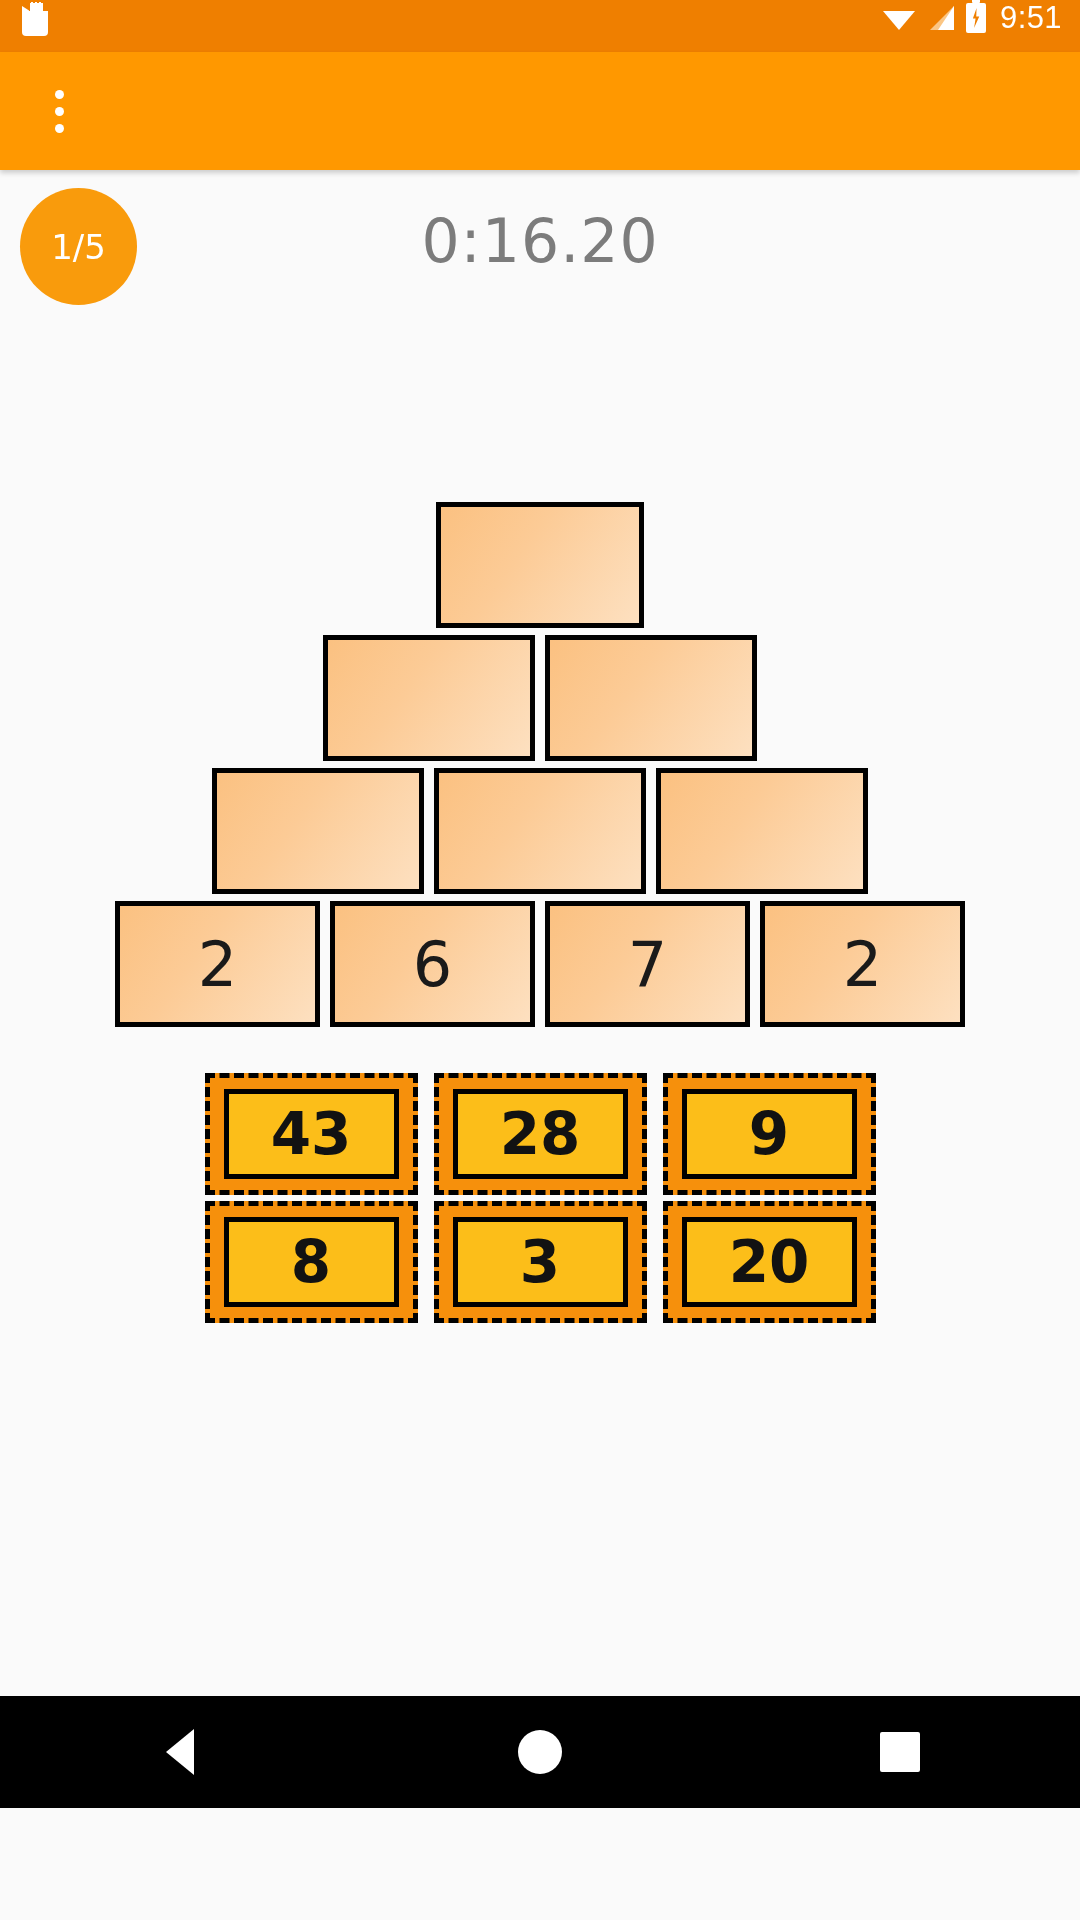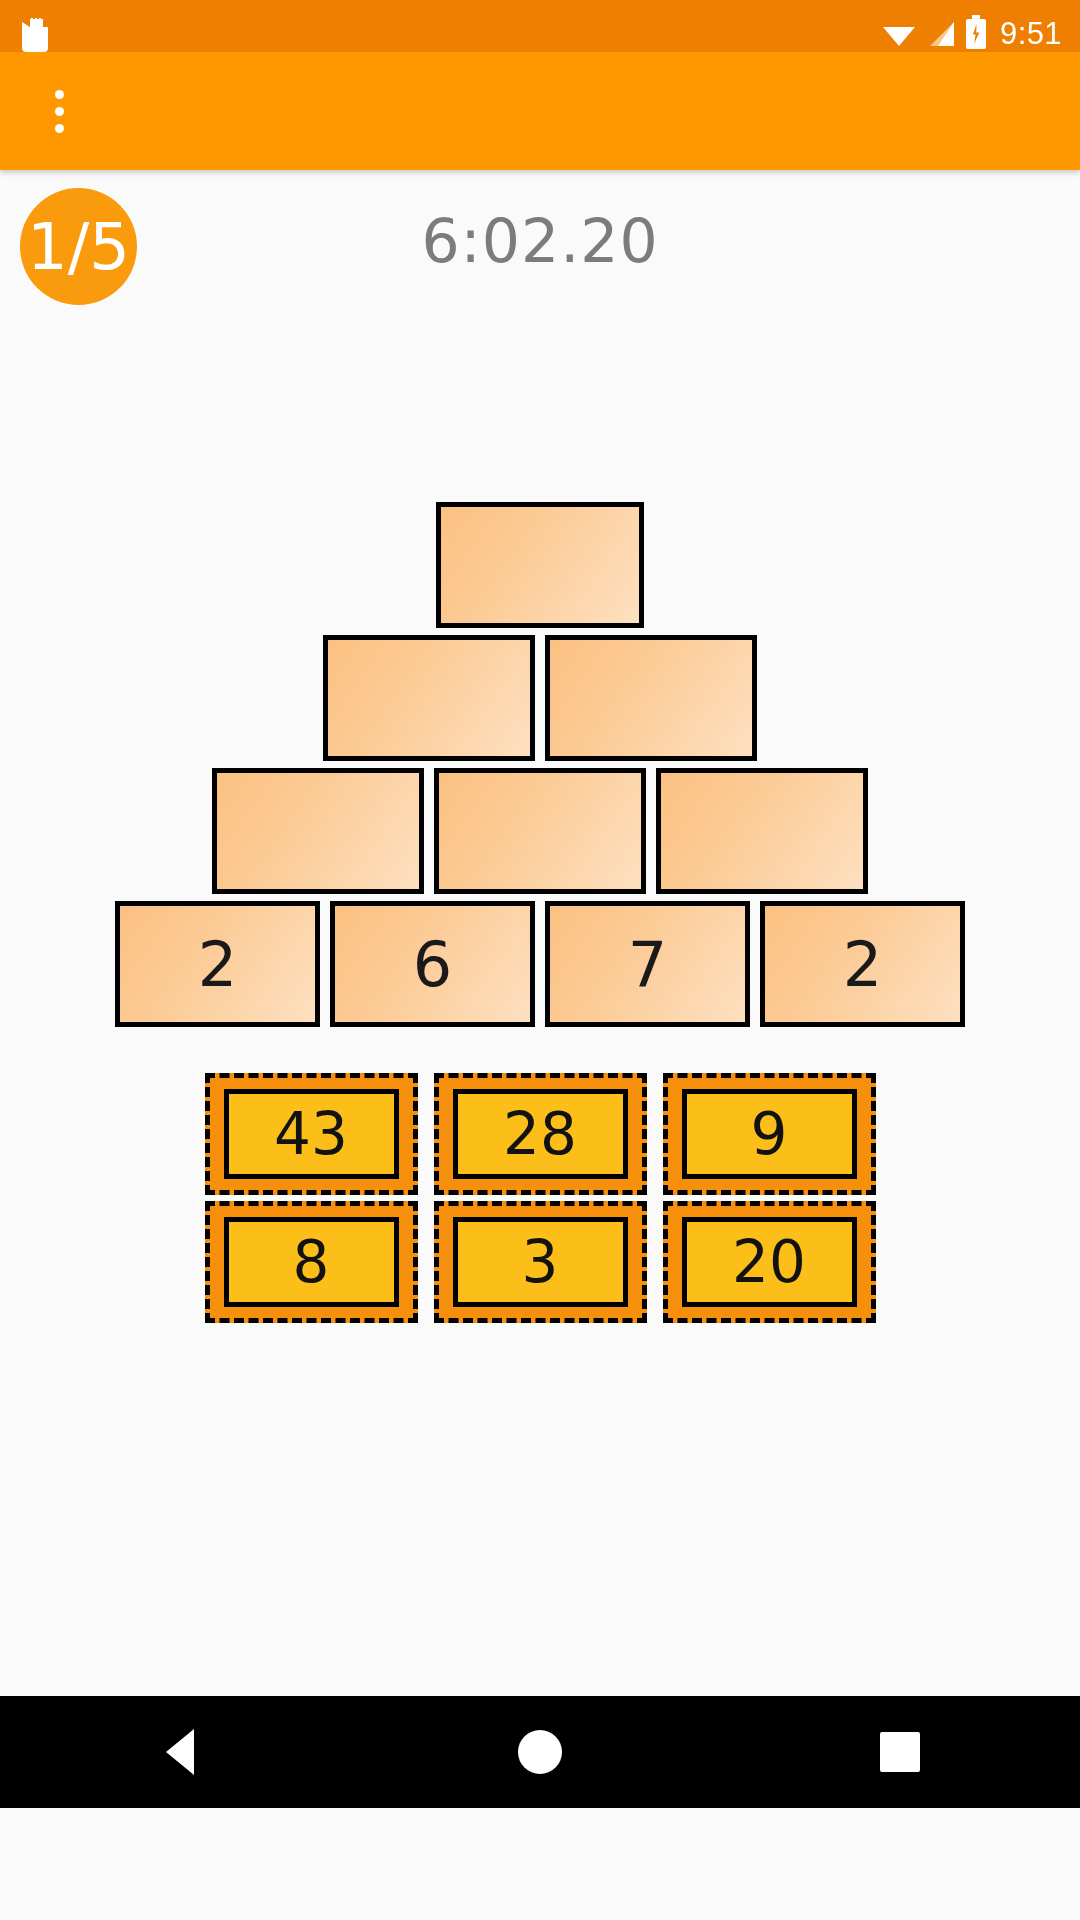--- a/index.html
+++ b/index.html
@@ -7,21 +7,21 @@
   body {
     font-family:"Liberation Sans", sans-serif;
     background:#FAFAFA;
     overflow:hidden;
     position:relative;
   }
 
   
   #status-bar {
     height:52px; background:#EF7F00;
-    display:flex; align-items:flex-end; justify-content:space-between;
+    display:flex; align-items:flex-start; justify-content:space-between;
     padding:0 18px 0 22px;
   }
   .sb-left { display:flex; align-items:center; }
   .sb-right { display:flex; align-items:center; gap:10px; }
   .sd-icon {
     width:26px; height:36px; background:#fff;
     border-radius:3px 3px 4px 4px;
     position:relative;
   }
   .sd-icon::before {
@@ -87,21 +87,21 @@
   #content { position:relative; background:#FAFAFA; height:1638px; }
 
   #hud { position:relative; height:155px; }
   #round-badge {
     position:absolute; left:20px; top:18px;
     width:117px; height:117px; border-radius:50%;
     background:#F99B0C;
     display:flex; align-items:center; justify-content:center;
   }
   #round-badge-label {
-    color:#fff; font-size:64px; font-weight:400;
+    color:#fff; font-size:34px; font-weight:400;
     font-family:"DejaVu Sans", sans-serif;
     letter-spacing:0px;
   }
   #timer {
     position:absolute; left:0; right:0; top:36px;
     text-align:center; color:#7C7C7C;
     font-size:60px; font-weight:400;
     font-family:"DejaVu Sans", sans-serif;
     letter-spacing:1px;
   }
@@ -143,21 +143,21 @@
     margin:3px 8px;
     display:flex; align-items:center; justify-content:center;
   }
   .answer-tile {
     width:100%; height:100%;
     border:5px solid #000;
     background:#FCBE19;
     display:flex; align-items:center; justify-content:center;
   }
   .answer-tile-label {
-    font-size:58px; color:#121212; font-weight:400;
+    font-size:58px; color:#121212; font-weight:700;
     font-family:"DejaVu Sans", sans-serif;
     line-height:1;
   }
 
   
   #nav-bar {
     position:absolute; left:0; bottom:0;
     width:1080px; height:112px; background:#000;
     display:flex; align-items:center; justify-content:space-around;
   }
@@ -210,21 +210,21 @@
     <span></span>
   </div>
 </div>
 
 <div id="content">
 
   <div id="hud">
     <div id="round-badge">
       <span id="round-badge-label">1/5</span>
     </div>
-    <div id="timer">6:02.20</div>
+    <div id="timer">0:16.20</div>
   </div>
 
   <div id="pyramid">
 
     <div class="pyr-row r1">
       <div class="brick">
         <span class="brick-label"></span>
       </div>
     </div>
 

